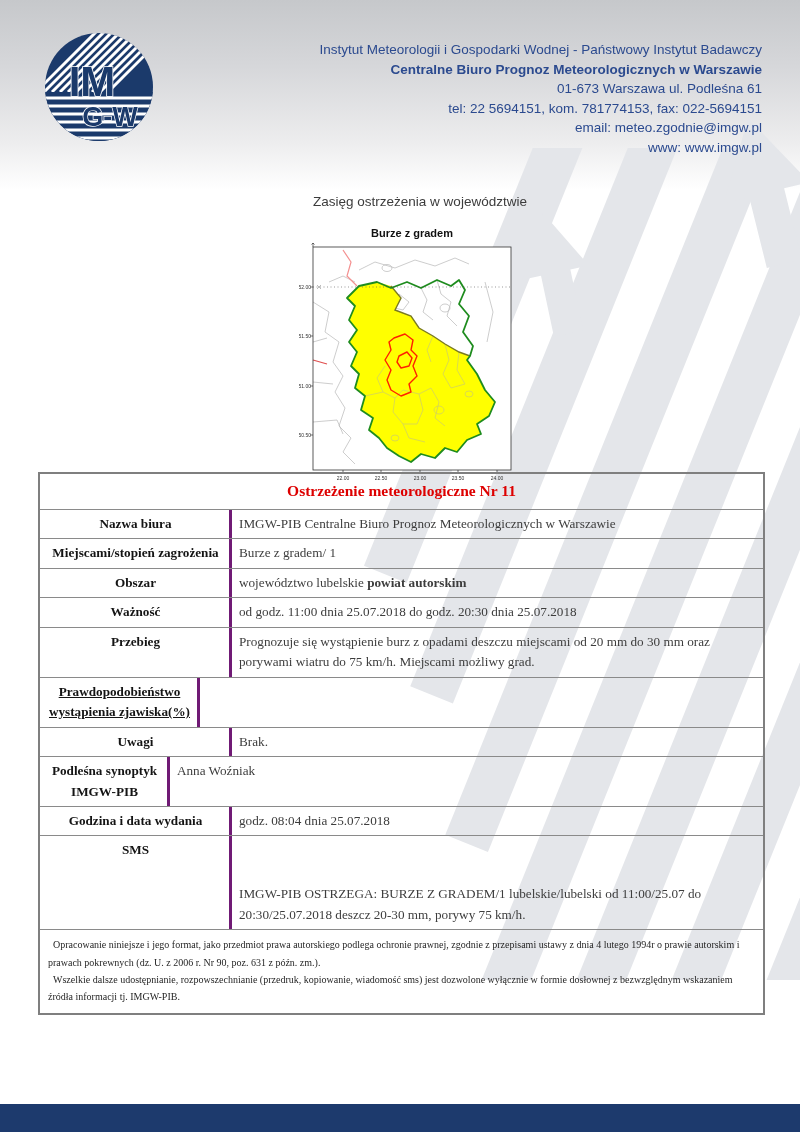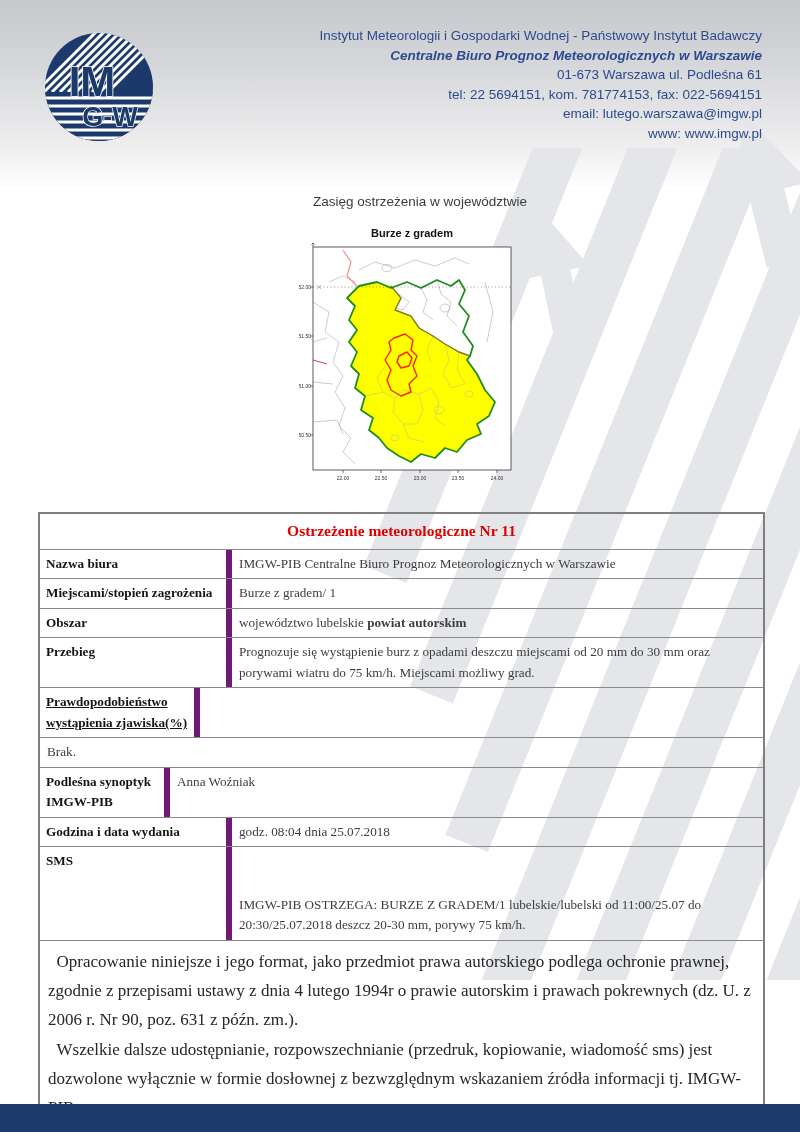--- a/index.html
+++ b/index.html
@@ -6,58 +6,58 @@
   .page {
     position:relative; width:800px; height:1132px; overflow:hidden;
     background:#ffffff; font-family:"Liberation Sans", sans-serif;
   }
   .header-gradient {
     position:absolute; top:0; left:0; width:800px; height:190px;
     background:linear-gradient(180deg,#c6c8cb 0%,#d6d7da 35%,#ededee 75%,#ffffff 100%);
   }
   .watermark { position:absolute; top:0; left:0; width:800px; height:1132px; pointer-events:none; }
   .header-text {
-    position:absolute; top:26px; right:38px; text-align:right;
+    position:absolute; top:40px; right:38px; text-align:right;
     color:#2b4a8f; font-size:13.5px; line-height:19.5px; white-space:nowrap;
   }
-  .header-text .hl-bold { font-weight:bold;font-style:italic; }
+  .header-text .hl-bold { font-weight:bold; }
   .logo { position:absolute; top:30px; left:42px; width:114px; height:114px; }
   .map-caption {
     position:absolute; top:194px; left:20px; width:800px; text-align:center;
     font-size:13.5px; color:#3c3c3c;
   }
   .map-title {
     position:absolute; top:227px; left:12px; width:800px; text-align:center;
     font-size:11px; font-weight:600; color:#111;
   }
   .map-wrap { position:absolute; top:242px; left:299px; width:226px; height:248px; }
 
   .warn-table {
-    position:absolute; top:512px; left:38px; width:723px;
+    position:absolute; top:472px; left:38px; width:723px;
     border:2px solid #7f7f7f; background:transparent;
     font-family:"Liberation Serif", serif; color:#3d3d3d; font-size:13.2px;
   }
   .ttitle {
     text-align:center; color:#dd0000; font-weight:bold; font-size:15.5px;
     padding:8px 0 9px 0;
   }
   .trow { display:flex; border-top:1px solid #8a8a8a; }
   .tlabel {
     width:192px; flex:0 0 192px; box-sizing:border-box;
     padding:4px 4px 4px 6px; font-weight:bold; color:#141414;
-    border-right:6px solid #701a75; line-height:1.55;
+    border-right:3px solid #701a75; line-height:1.55;text-align:center;
   }
   .tvalue { flex:1; padding:4px 7px; line-height:1.55; }
   .r-tall  { min-height:48px; }
   .r-mid   { min-height:28px; }
   .r-small { min-height:24px; }
   .tvalue b { font-weight:bold; }
   .tfooter {
     border-top:1px solid #8a8a8a; padding:6px 8px 8px 8px;
-    font-size:17px; line-height:1.72; color:#262626;
+    font-size:10px; line-height:1.72; color:#262626;
   }
   .tfooter div { white-space:pre-wrap; }
   .bottom-bar {
     position:absolute; left:0; bottom:0; width:800px; height:28px;
     background:#1d3a6d;
   }
   svg text { font-family:"Liberation Sans", sans-serif; }
 </style>
 </head>
 <body>
@@ -119,21 +119,21 @@
       <text x="50" y="66" text-anchor="middle" font-size="42" font-weight="bold" font-family="Liberation Serif, serif" fill="#1b3a6b" stroke="#ffffff" stroke-width="1.6" paint-order="stroke">IM</text>
       <text x="68" y="96" text-anchor="middle" font-size="27" font-weight="bold" font-family="Liberation Serif, serif" fill="#1b3a6b" stroke="#ffffff" stroke-width="1.4" paint-order="stroke">G-W</text>
     </g>
   </svg>
 
   <div class="header-text">
     <div>Instytut Meteorologii i Gospodarki Wodnej - Państwowy Instytut Badawczy</div>
     <div class="hl-bold">Centralne Biuro Prognoz Meteorologicznych w Warszawie</div>
     <div>01-673 Warszawa ul. Podleśna 61</div>
     <div>tel: 22 5694151, kom. 781774153, fax: 022-5694151</div>
-    <div>email: lutego.warszawa@imgw.pl</div>
+    <div>email: meteo.zgodnie@imgw.pl</div>
     <div>www: www.imgw.pl</div>
   </div>
 
   <div class="map-caption">Zasięg ostrzeżenia w województwie</div>
   <div class="map-title">Burze z gradem</div>
 
   <div class="map-wrap">
     <svg viewBox="0 0 226 248" width="226" height="248">
 
       <rect x="14" y="5" width="198" height="223" fill="#ffffff" stroke="none"></rect>
@@ -225,31 +225,36 @@
     <div class="trow r-mid">
       <div class="tlabel">Miejscami/stopień zagrożenia</div>
       <div class="tvalue">Burze z gradem/ 1</div>
     </div>
 
     <div class="trow r-mid">
       <div class="tlabel">Obszar</div>
       <div class="tvalue"><span>województwo lubelskie </span><b>powiat autorskim</b></div>
     </div>
 
+    <div class="trow r-mid">
+      <div class="tlabel">Ważność</div>
+      <div class="tvalue">od godz. 11:00 dnia 25.07.2018 do godz. 20:30 dnia 25.07.2018</div>
+    </div>
 
     <div class="trow r-tall">
       <div class="tlabel">Przebieg</div>
       <div class="tvalue" style="max-width:520px;font-family:Liberation Serif, serif;">Prognozuje się wystąpienie burz z opadami deszczu miejscami od 20 mm do 30 mm oraz porywami wiatru do 75 km/h. Miejscami możliwy grad.</div>
     </div>
 
     <div class="trow r-tall">
       <div class="tlabel" style="max-width:160px;text-decoration:underline;">Prawdopodobieństwo wystąpienia zjawiska(%)</div>
     </div>
 
     <div class="trow r-small">
+      <div class="tlabel">Uwagi</div>
       <div class="tvalue">Brak.</div>
     </div>
 
     <div class="trow r-tall">
       <div class="tlabel" style="max-width:130px;">Podleśna synoptyk IMGW-PIB</div>
       <div class="tvalue">Anna Woźniak</div>
     </div>
 
     <div class="trow r-mid">
       <div class="tlabel">Godzina i data wydania</div>

